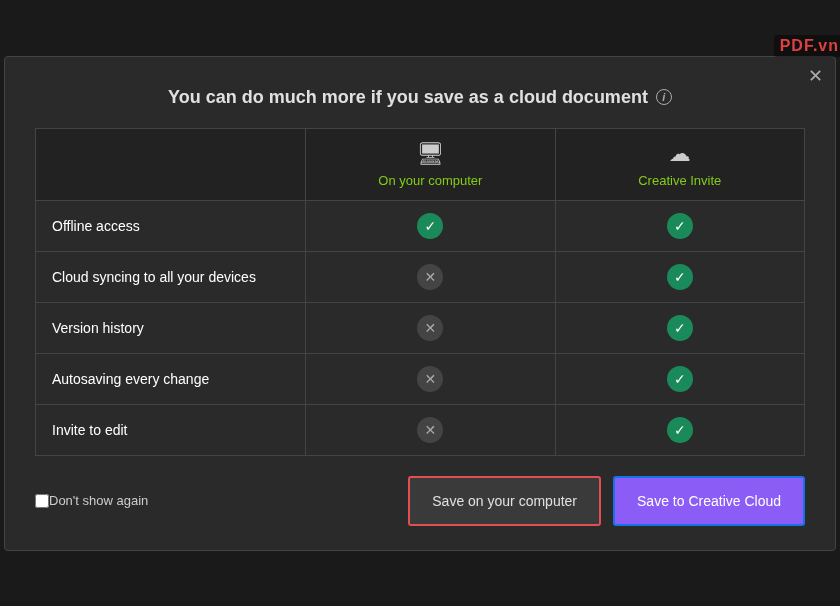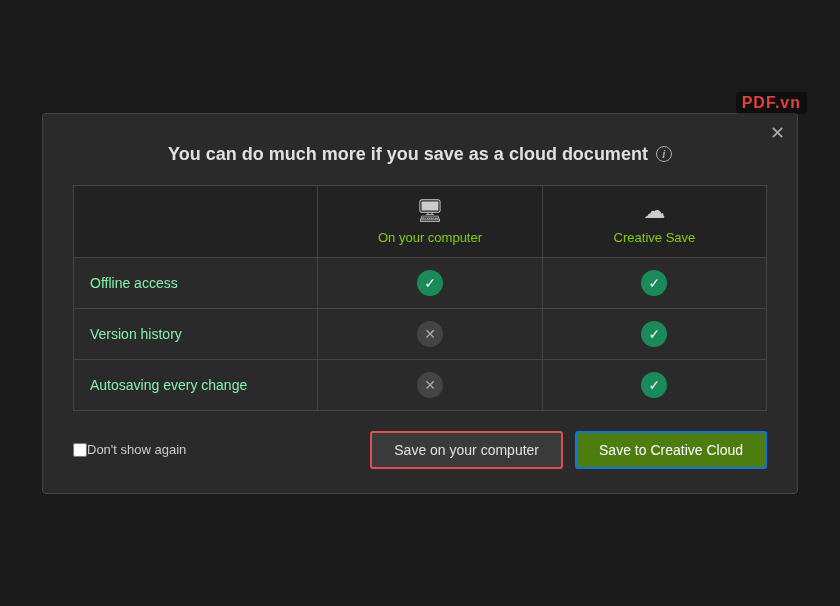--- a/index.html
+++ b/index.html
@@ -10,21 +10,21 @@
       display: flex;
       align-items: center;
       justify-content: center;
       font-family: Arial, sans-serif;
       overflow: hidden;
     }
     .dialog {
       background: #2a2a2a;
       border: 1px solid #444;
       border-radius: 4px;
-      width: 756px;
+      width: 832px;
       padding: 30px 30px 24px 30px;
       position: relative;
     }
     .close-btn {
       position: absolute;
       top: 10px;
       right: 12px;
       background: none;
       border: none;
       color: #aaa;
@@ -72,21 +72,21 @@
       color: #d0d0d0;
       font-size: 14px;
     }
     .comparison-table th {
       text-align: center;
       font-weight: normal;
       background: #222;
       vertical-align: middle;
     }
     .comparison-table td:first-child {
-      color: #86efac;
+      color: #ffffff;
       width: 260px;
     }
     .comparison-table td:not(:first-child),
     .comparison-table th:not(:first-child) {
       text-align: center;
       width: 240px;
     }
     .col-header {
       display: flex;
       flex-direction: column;
@@ -149,24 +149,24 @@
     .btn-save-computer {
       background: #3a3a3a;
       border: 2px solid #e05050;
       color: #e0e0e0;
       padding: 9px 22px;
       font-size: 14px;
       border-radius: 3px;
       cursor: pointer;
     }
     .btn-save-cloud {
-      background: #4d7c0f;
+      background: #8b5cf6;
       border: 2px solid #1473e6;
       color: #fff;
-      padding: 9px 22px;
+      padding: 15px 22px;
       font-size: 14px;
       border-radius: 3px;
       cursor: pointer;
     }
     
     .watermark {
       position: absolute;
       top: -22px;
       right: -10px;
       color: #e04040;
@@ -199,38 +199,48 @@
         <th></th>
         <th>
           <div class="col-header">
             <span class="col-icon">🖥</span>
             <span class="col-label">On your computer</span>
           </div>
         </th>
         <th>
           <div class="col-header">
             <span class="col-icon">☁</span>
-            <span class="col-label">Creative Save</span>
+            <span class="col-label">Creative Invite</span>
           </div>
         </th>
       </tr>
     </thead>
     <tbody id="table-body">
     <tr>
           <td>Offline access</td>
           <td style="text-align: center;"><span class="check-icon">✓</span></td>
           <td style="text-align: center;"><span class="check-icon">✓</span></td>
         </tr>
         <tr>
+          <td>Cloud syncing to all your devices</td>
+          <td style="text-align: center;"><span class="cross-icon">✕</span></td>
+          <td style="text-align: center;"><span class="check-icon">✓</span></td>
+        </tr>
+        <tr>
           <td>Version history</td>
           <td style="text-align: center;"><span class="cross-icon">✕</span></td>
           <td style="text-align: center;"><span class="check-icon">✓</span></td>
         </tr>
         <tr>
           <td>Autosaving every change</td>
+          <td style="text-align: center;"><span class="cross-icon">✕</span></td>
+          <td style="text-align: center;"><span class="check-icon">✓</span></td>
+        </tr>
+        <tr>
+          <td>Invite to edit</td>
           <td style="text-align: center;"><span class="cross-icon">✕</span></td>
           <td style="text-align: center;"><span class="check-icon">✓</span></td>
         </tr>
       </tbody>
   </table>
 
   <div class="footer">
     <label class="dont-show">
       <input type="checkbox" style="">
       <span>Don't show again</span>

